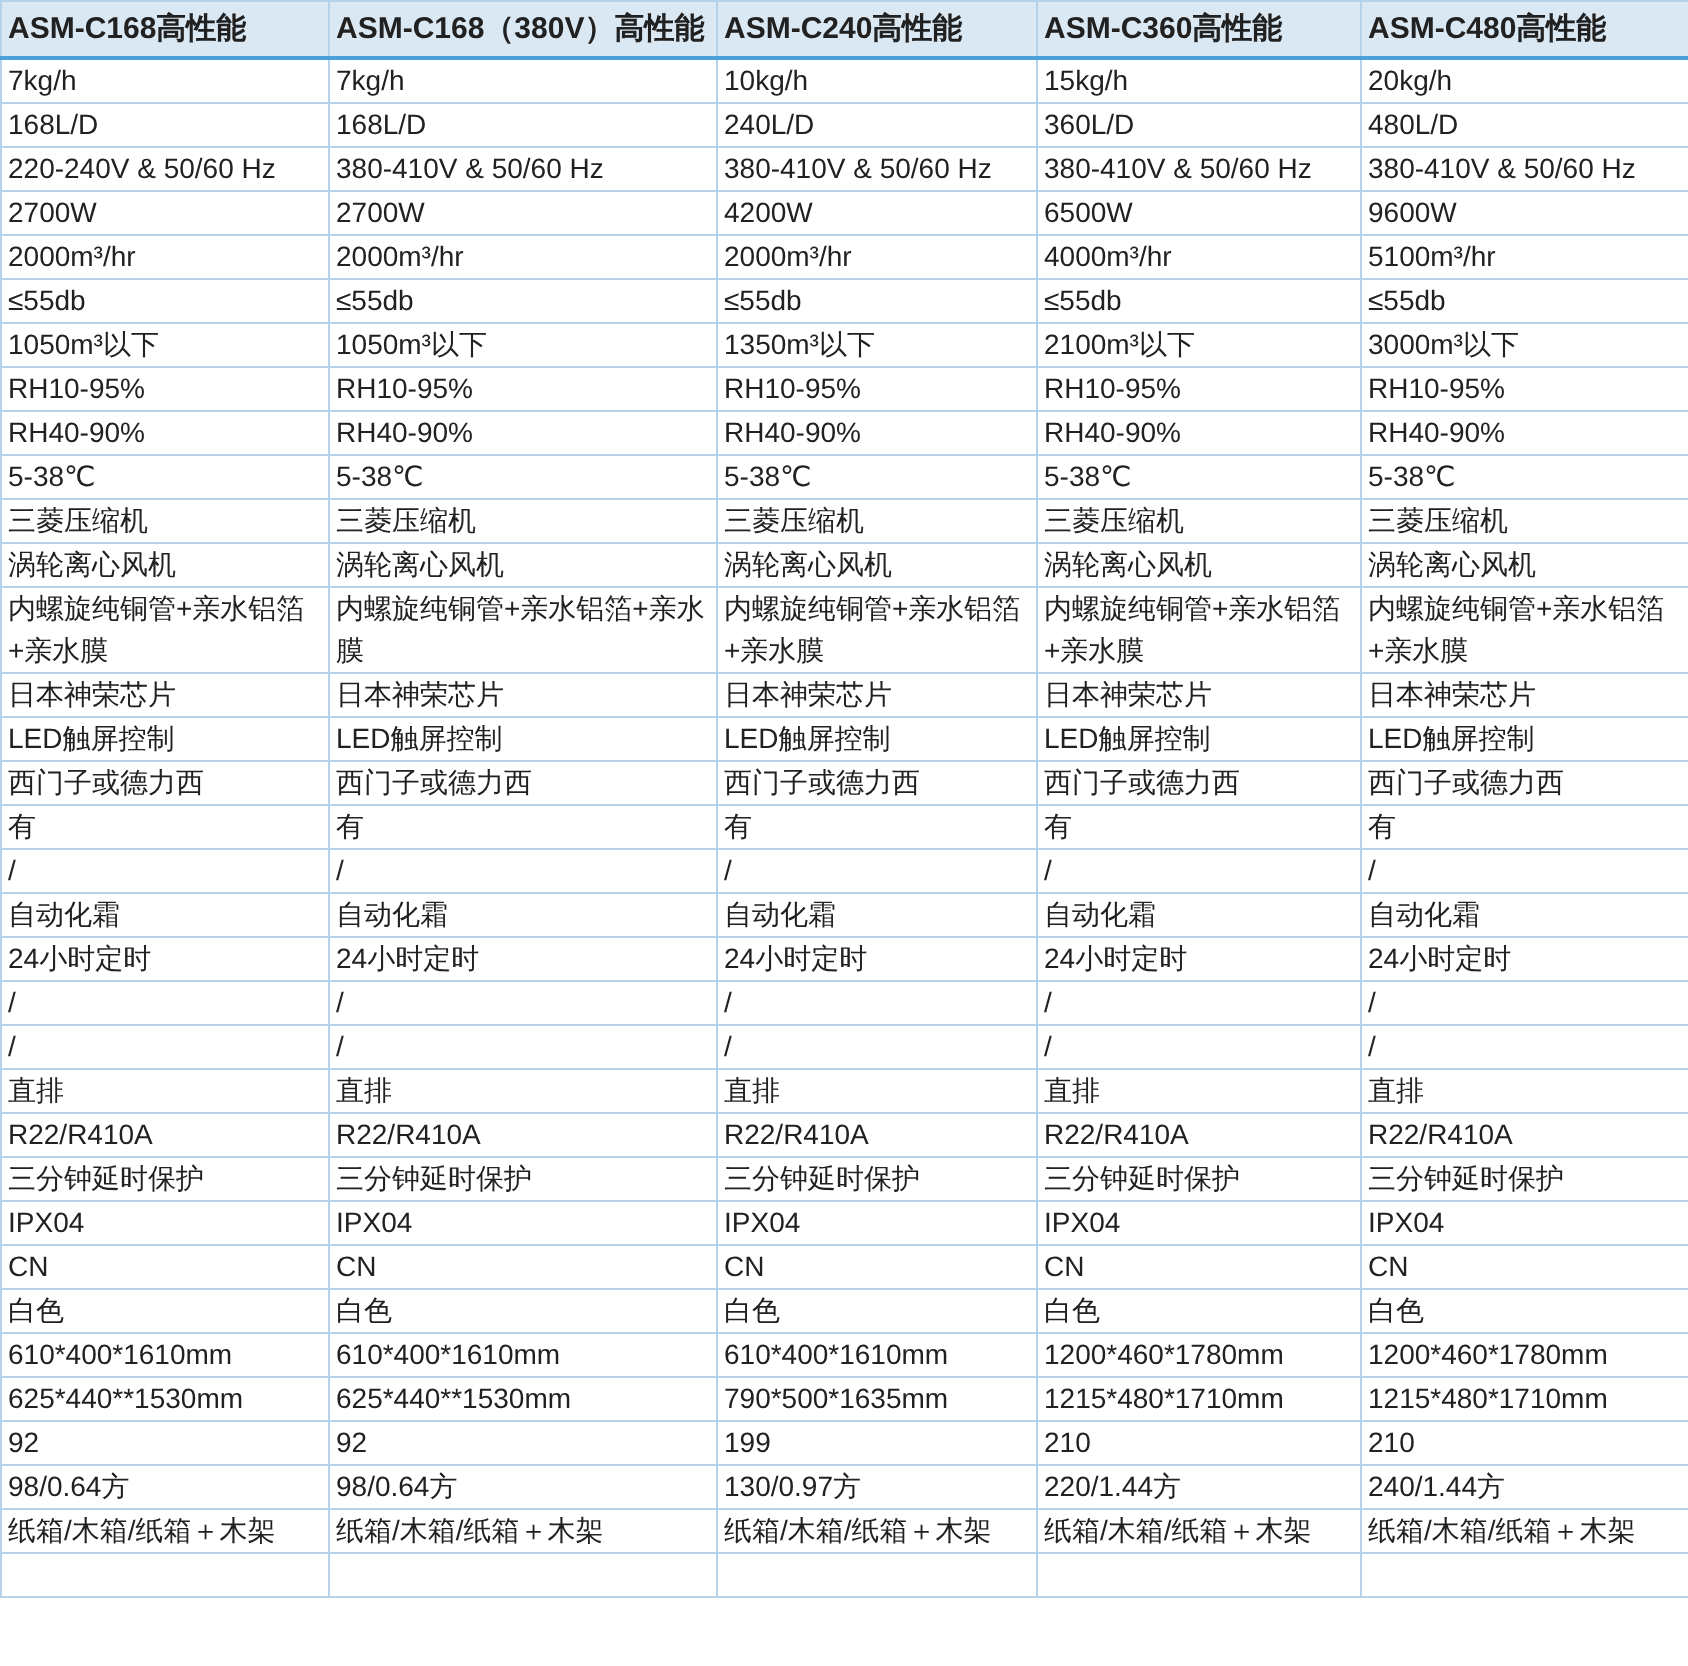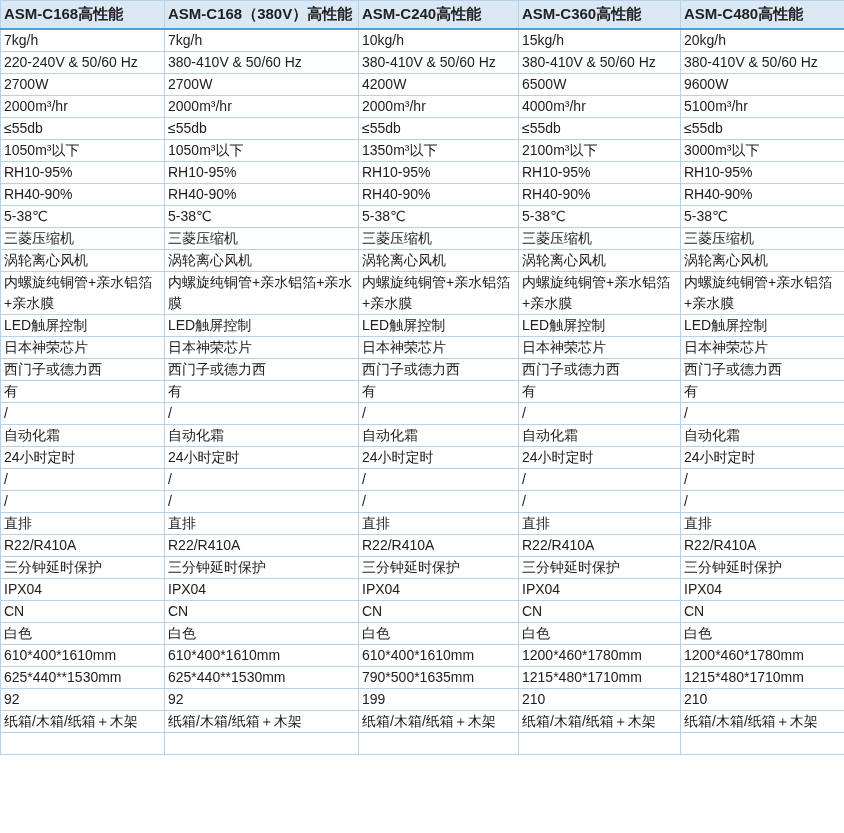--- a/index.html
+++ b/index.html
@@ -54,20 +54,27 @@
     </thead>
     <tbody id="table-body" data-name="table-body">
         <tr data-name="table-row">
           <td data-name="spec-cell">7kg/h</td>
           <td data-name="spec-cell">7kg/h</td>
           <td data-name="spec-cell">10kg/h</td>
           <td data-name="spec-cell">15kg/h</td>
           <td data-name="spec-cell">20kg/h</td>
         </tr>
         <tr data-name="table-row">
+          <td data-name="spec-cell">168L/D</td>
+          <td data-name="spec-cell">168L/D</td>
+          <td data-name="spec-cell">240L/D</td>
+          <td data-name="spec-cell">360L/D</td>
+          <td data-name="spec-cell">480L/D</td>
+        </tr>
+        <tr data-name="table-row">
           <td data-name="spec-cell">220-240V &amp; 50/60 Hz</td>
           <td data-name="spec-cell">380-410V &amp; 50/60 Hz</td>
           <td data-name="spec-cell">380-410V &amp; 50/60 Hz</td>
           <td data-name="spec-cell">380-410V &amp; 50/60 Hz</td>
           <td data-name="spec-cell">380-410V &amp; 50/60 Hz</td>
         </tr>
         <tr data-name="table-row">
           <td data-name="spec-cell">2700W</td>
           <td data-name="spec-cell">2700W</td>
           <td data-name="spec-cell">4200W</td>
@@ -131,32 +138,32 @@
           <td data-name="spec-cell">涡轮离心风机</td>
         </tr>
         <tr data-name="table-row">
           <td data-name="spec-cell">内螺旋纯铜管+亲水铝箔+亲水膜</td>
           <td data-name="spec-cell">内螺旋纯铜管+亲水铝箔+亲水膜</td>
           <td data-name="spec-cell">内螺旋纯铜管+亲水铝箔+亲水膜</td>
           <td data-name="spec-cell">内螺旋纯铜管+亲水铝箔+亲水膜</td>
           <td data-name="spec-cell">内螺旋纯铜管+亲水铝箔+亲水膜</td>
         </tr>
         <tr data-name="table-row">
-          <td data-name="spec-cell">LED触屏控制</td>
-          <td data-name="spec-cell">LED触屏控制</td>
-          <td data-name="spec-cell">LED触屏控制</td>
-          <td data-name="spec-cell">LED触屏控制</td>
-          <td data-name="spec-cell">LED触屏控制</td>
-        </tr>
-        <tr data-name="table-row">
-          <td data-name="spec-cell">日本神荣芯片</td>
-          <td data-name="spec-cell">日本神荣芯片</td>
-          <td data-name="spec-cell">日本神荣芯片</td>
-          <td data-name="spec-cell">日本神荣芯片</td>
-          <td data-name="spec-cell">日本神荣芯片</td>
+          <td data-name="spec-cell">日本神荣芯片</td>
+          <td data-name="spec-cell">日本神荣芯片</td>
+          <td data-name="spec-cell">日本神荣芯片</td>
+          <td data-name="spec-cell">日本神荣芯片</td>
+          <td data-name="spec-cell">日本神荣芯片</td>
+        </tr>
+        <tr data-name="table-row">
+          <td data-name="spec-cell">LED触屏控制</td>
+          <td data-name="spec-cell">LED触屏控制</td>
+          <td data-name="spec-cell">LED触屏控制</td>
+          <td data-name="spec-cell">LED触屏控制</td>
+          <td data-name="spec-cell">LED触屏控制</td>
         </tr>
         <tr data-name="table-row">
           <td data-name="spec-cell">西门子或德力西</td>
           <td data-name="spec-cell">西门子或德力西</td>
           <td data-name="spec-cell">西门子或德力西</td>
           <td data-name="spec-cell">西门子或德力西</td>
           <td data-name="spec-cell">西门子或德力西</td>
         </tr>
         <tr data-name="table-row">
           <td data-name="spec-cell">有</td>
@@ -257,20 +264,27 @@
           <td data-name="spec-cell">1215*480*1710mm</td>
         </tr>
         <tr data-name="table-row">
           <td data-name="spec-cell">92</td>
           <td data-name="spec-cell">92</td>
           <td data-name="spec-cell">199</td>
           <td data-name="spec-cell">210</td>
           <td data-name="spec-cell">210</td>
         </tr>
         <tr data-name="table-row">
+          <td data-name="spec-cell">98/0.64方</td>
+          <td data-name="spec-cell">98/0.64方</td>
+          <td data-name="spec-cell">130/0.97方</td>
+          <td data-name="spec-cell">220/1.44方</td>
+          <td data-name="spec-cell">240/1.44方</td>
+        </tr>
+        <tr data-name="table-row">
           <td data-name="spec-cell">纸箱/木箱/纸箱＋木架</td>
           <td data-name="spec-cell">纸箱/木箱/纸箱＋木架</td>
           <td data-name="spec-cell">纸箱/木箱/纸箱＋木架</td>
           <td data-name="spec-cell">纸箱/木箱/纸箱＋木架</td>
           <td data-name="spec-cell">纸箱/木箱/纸箱＋木架</td>
         </tr>
         <tr data-name="filler-row">
           <td data-name="empty-cell"></td>
           <td data-name="empty-cell"></td>
           <td data-name="empty-cell"></td>

